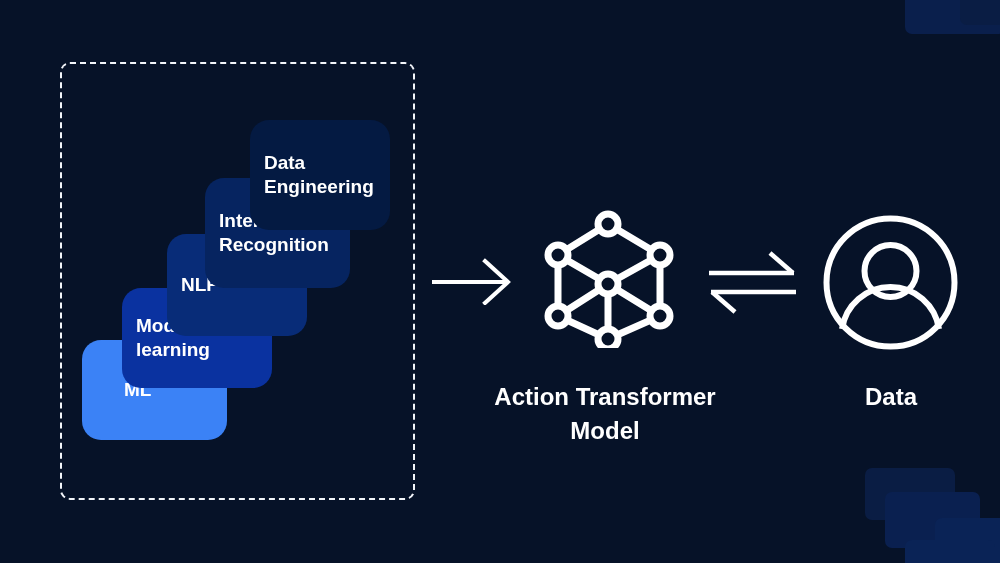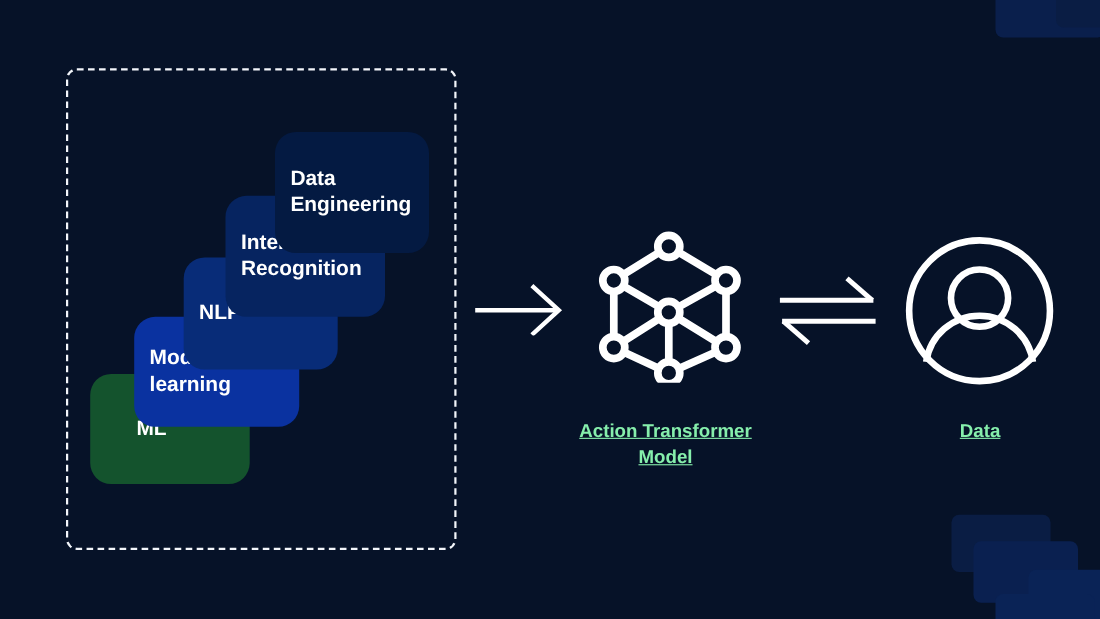--- a/index.html
+++ b/index.html
@@ -66,27 +66,26 @@
   }
 
   
   .user-graphic {
     position: absolute;
   }
 
   
   .caption {
     position: absolute;
-    color: #86efac;
-    font-size: 17px;
+    color: #ffffff;
+    font-size: 24px;
     font-weight: bold;
     text-align: center;
     line-height: 1.42;
     white-space: pre-line;
-    text-decoration: underline;
   }
 </style>
 </head>
 <body>
 
 <div id="canvas">
 
   <div class="deco" style="left:905px; top:-18px; width:100px; height:52px; background:#0a1f4c;"></div>
   <div class="deco" style="left:960px; top:-20px; width:95px; height:45px; background:#0a1d44;"></div>
 
@@ -108,21 +107,21 @@
   </div>
 
   <div class="stack-card" style="left:167px; top:234px; width:140px; height:102px; background:#082c78; z-index:3;">
     <span class="card-label">NLP</span>
   </div>
 
   <div class="stack-card" style="left:122px; top:288px; width:150px; height:100px; background:#0a32a0; z-index:2;">
     <span class="card-label">Model learning</span>
   </div>
 
-  <div class="stack-card" style="left:82px; top:340px; width:145px; height:100px; background:#14532d; z-index:1;padding-left:42px;">
+  <div class="stack-card" style="left:82px; top:340px; width:145px; height:100px; background:#3b82f6; z-index:1;padding-left:42px;">
     <span class="card-label">ML</span>
   </div>
 
   <svg class="arrow-svg" style="left:430px; top:255px;" width="85" height="50" viewBox="0 0 85 50">
     <line x1="2" y1="27" x2="76" y2="27" stroke="#ffffff" stroke-width="4" stroke-linecap="butt"></line>
     <polyline points="55,6 78,27 55,48" fill="none" stroke="#ffffff" stroke-width="4" stroke-linecap="square" stroke-linejoin="miter"></polyline>
   </svg>
 
   <svg class="node-graphic" style="left:540px; top:208px;" width="140" height="140" viewBox="0 0 140 140">
     <g stroke="#ffffff" stroke-width="7" fill="none" stroke-linecap="round">

